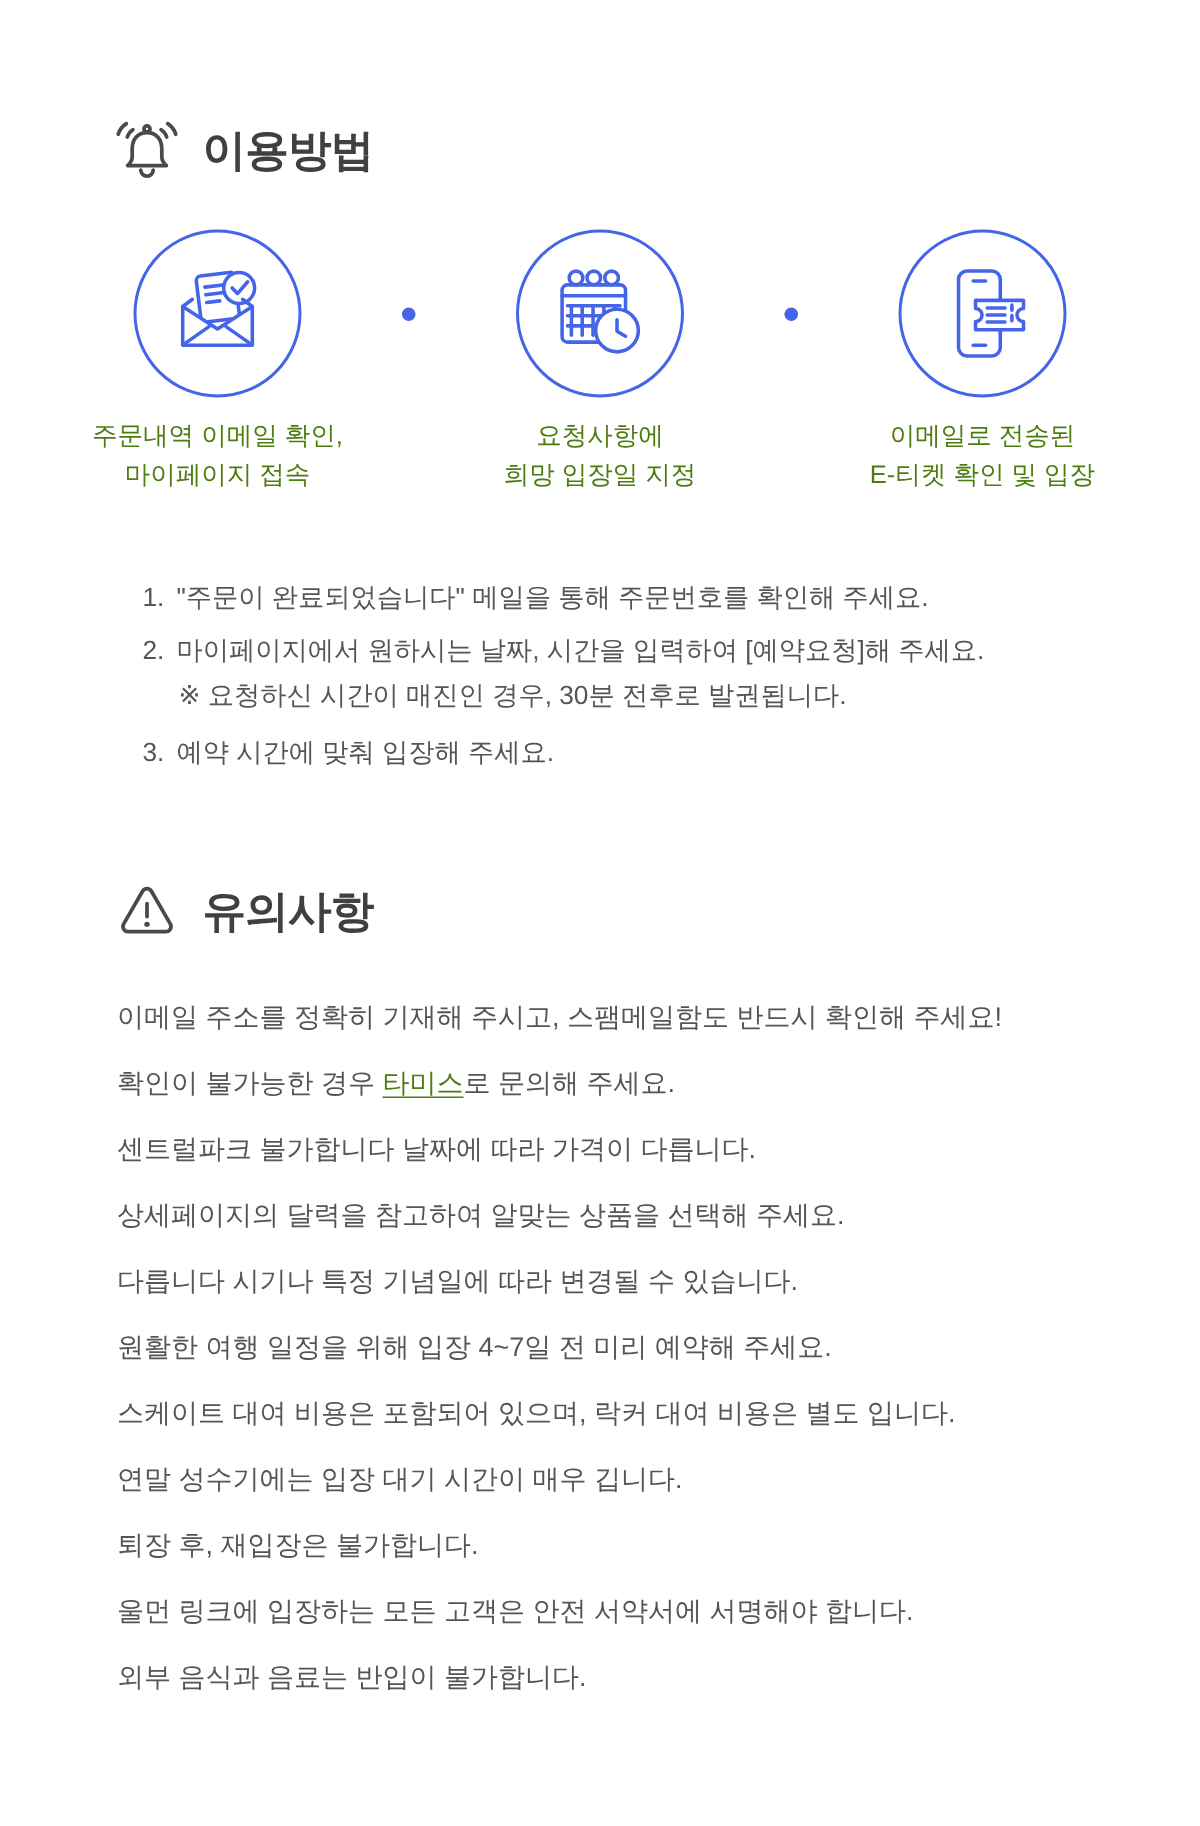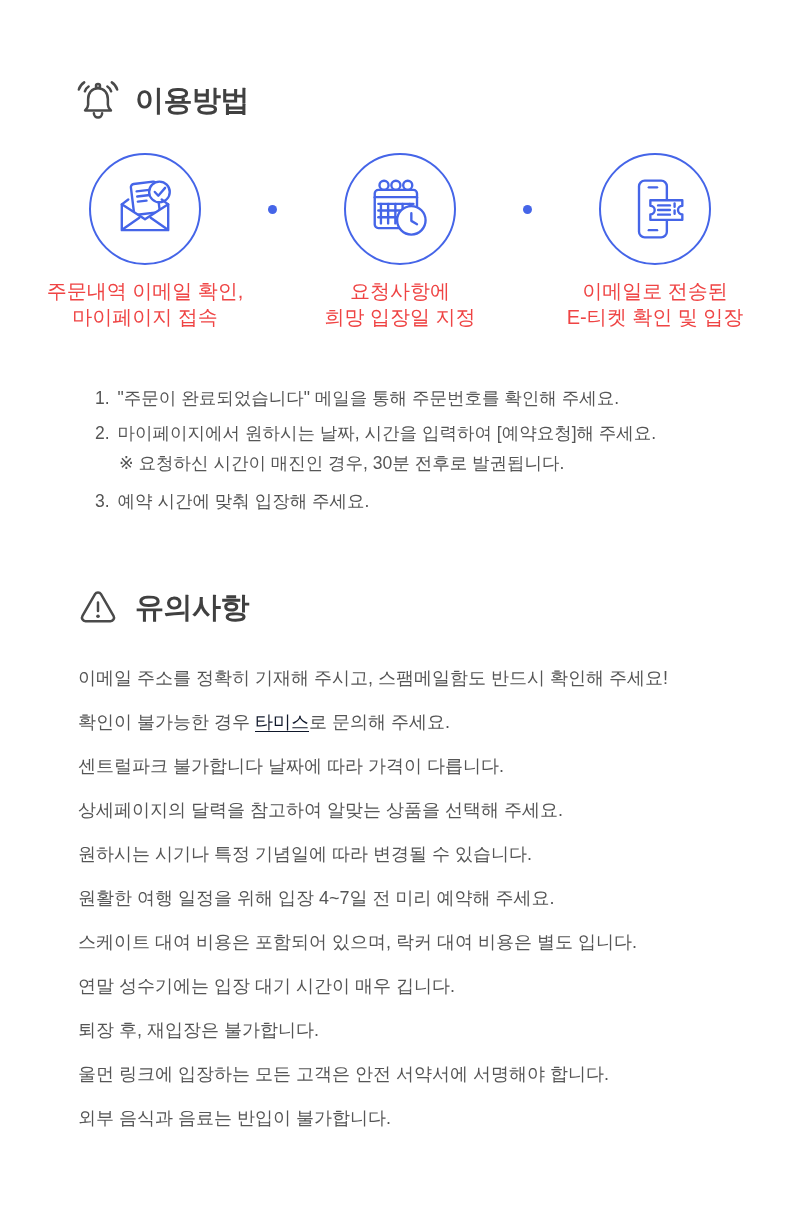--- a/index.html
+++ b/index.html
@@ -22,33 +22,33 @@
   .hdr-icon svg { display: block; }
 
   
   .steps { margin-top: 29px; display: flex; justify-content: center; align-items: flex-start; }
   .step { width: 236px; display: flex; flex-direction: column; align-items: center; }
   .circle {
     width: 112px; height: 112px; border: 2px solid #4565e8; border-radius: 50%;
     display: flex; align-items: center; justify-content: center;
   }
   .sep-dot { width: 9px; height: 9px; border-radius: 50%; background: #4565e8; margin: 52px 5px 0 5px; flex: 0 0 auto; }
-  .caption { margin: 13px 0 0 0; font-size: 20px; line-height: 26px; color: #ef4444; text-align: center; }
+  .caption { margin: 13px 0 0 0; font-size: 17px; line-height: 26px; color: #4d7c0f; text-align: center; }
 
   
   .instructions { list-style: none; margin: 56px 0 0 0; padding: 0 0 0 95px; font-size: 17.5px; color: #555555; }
   .inst-row { display: flex; gap: 8px; line-height: 24px; }
   .inst-row.i2 { margin-top: 11px; }
   .inst-row.i3 { margin-top: 14px; }
   .inst-note { margin: 6px 0 0 24px; line-height: 24px; }
 
   
   .notice-list { list-style: none; margin: 36px 0 0 0; padding: 0 40px 0 78px; font-size: 18px; color: #555555; }
   .notice-list li { line-height: 22px; margin-bottom: 22px; }
-  .inline-link { color: #0f172a; text-decoration: underline; text-underline-offset: 3px; cursor: pointer; }
+  .inline-link { color: #4d7c0f; text-decoration: underline; text-underline-offset: 3px; cursor: pointer; }
 
   
   .gray-stroke { stroke: #4a4a4a; fill: none; stroke-width: 2.6; stroke-linecap: round; stroke-linejoin: round; }
   .blue-stroke { stroke: #4565e8; fill: none; stroke-width: 2.3; stroke-linecap: round; stroke-linejoin: round; }
 </style>
 </head>
 <body>
 
 <div class="page">
 
@@ -180,21 +180,21 @@
         </svg>
       </span>
       <h2 class="sec-title">유의사항</h2>
     </header>
 
     <ul class="notice-list">
       <li>이메일 주소를 정확히 기재해 주시고, 스팸메일함도 반드시 확인해 주세요!</li>
       <li><span>확인이 불가능한 경우 </span><a class="inline-link">타미스</a><span>로 문의해 주세요.</span></li>
       <li>센트럴파크 불가합니다 날짜에 따라 가격이 다릅니다.</li>
       <li>상세페이지의 달력을 참고하여 알맞는 상품을 선택해 주세요.</li>
-      <li>원하시는 시기나 특정 기념일에 따라 변경될 수 있습니다.</li>
+      <li>다릅니다 시기나 특정 기념일에 따라 변경될 수 있습니다.</li>
       <li>원활한 여행 일정을 위해 입장 4~7일 전 미리 예약해 주세요.</li>
       <li>스케이트 대여 비용은 포함되어 있으며, 락커 대여 비용은 별도 입니다.</li>
       <li>연말 성수기에는 입장 대기 시간이 매우 깁니다.</li>
       <li>퇴장 후, 재입장은 불가합니다.</li>
       <li>울먼 링크에 입장하는 모든 고객은 안전 서약서에 서명해야 합니다.</li>
       <li>외부 음식과 음료는 반입이 불가합니다.</li>
     </ul>
   </section>
 
 </div>

